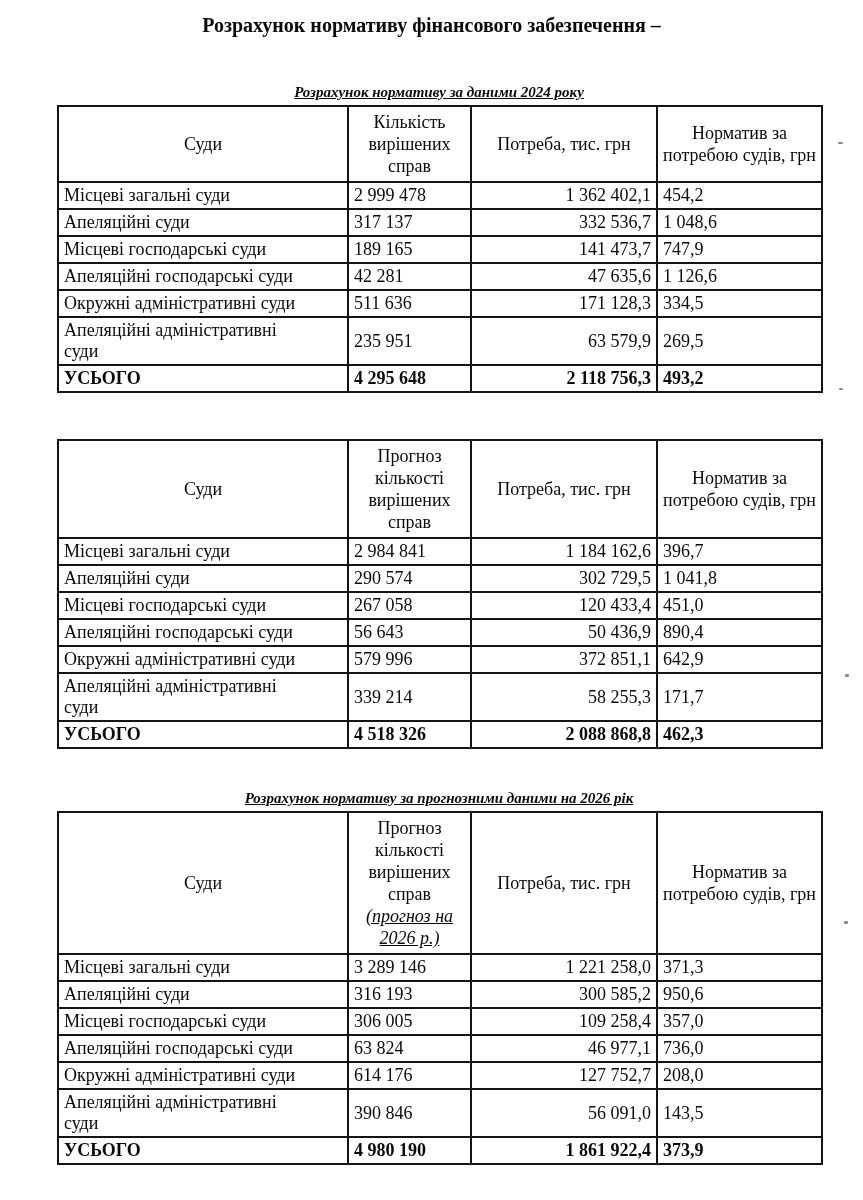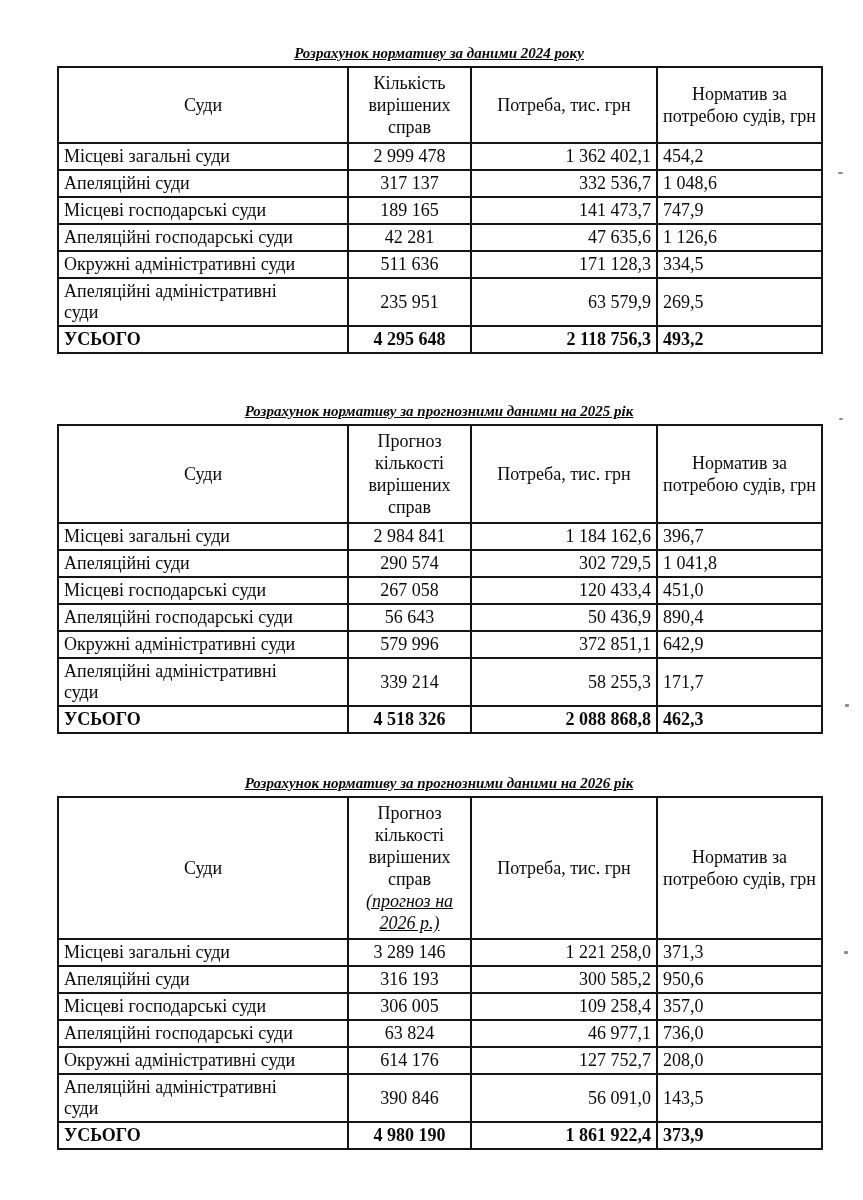--- a/index.html
+++ b/index.html
@@ -61,41 +61,42 @@
     padding: 4px 3px;
   }
   .cases-note {
     display: block;
     font-style: italic;
     text-decoration: underline;
     font-weight: normal;
   }
   .norm-table td { line-height: 21px; height: 27px; }
   .cell-court { text-align: left; padding-left: 8px; white-space: pre-line; }
-  .cell-cases { text-align: center; padding-right: 12px; }
+  .cell-cases { text-align: left; padding-right: 12px; }
   .cell-need  { text-align: right; padding-right: 17px; }
   .cell-norm  { text-align: left; padding-right: 7px; }
   tr.total-row td { font-weight: bold; }
 
   .scan-artifact {
     position: absolute;
     background: #8a8a8a;
     border-radius: 1px;
   }
   .a1 { left: 838px; top: 130px; width: 5px; height: 2px; }
   .a2 { left: 839px; top: 376px; width: 4px; height: 2px; }
   .a3 { left: 845px; top: 662px; width: 4px; height: 3px; }
   .a4 { left: 844px; top: 909px; width: 4px; height: 3px; }
 </style>
 </head>
 <body>
 
 <div class="page">
 
   <h1 class="doc-title">
+    <span class="line">Розрахунок нормативу фінансового забезпечення –</span>
   </h1>
 
   <div class="table-section sec-1">
     <h2 class="table-subtitle">Розрахунок нормативу за даними 2024 року</h2>
     <table class="norm-table">
       <colgroup>
           <col class="c-court">
           <col class="c-cases">
           <col class="c-need">
           <col class="c-norm">
@@ -156,21 +157,20 @@
           <td class="cell-court">УСЬОГО</td>
           <td class="cell-cases">4 295 648</td>
           <td class="cell-need">2 118 756,3</td>
           <td class="cell-norm">493,2</td>
         </tr>
       </tfoot>
     </table>
   </div>
 
   <div class="table-section sec-2">
-    <h2 class="table-subtitle">Розрахунок нормативу за прогнозними даними на 2025 рік</h2>
     <table class="norm-table">
       <colgroup>
           <col class="c-court">
           <col class="c-cases">
           <col class="c-need">
           <col class="c-norm">
         </colgroup>
       <thead>
         <tr>
           <th>Суди</th>

